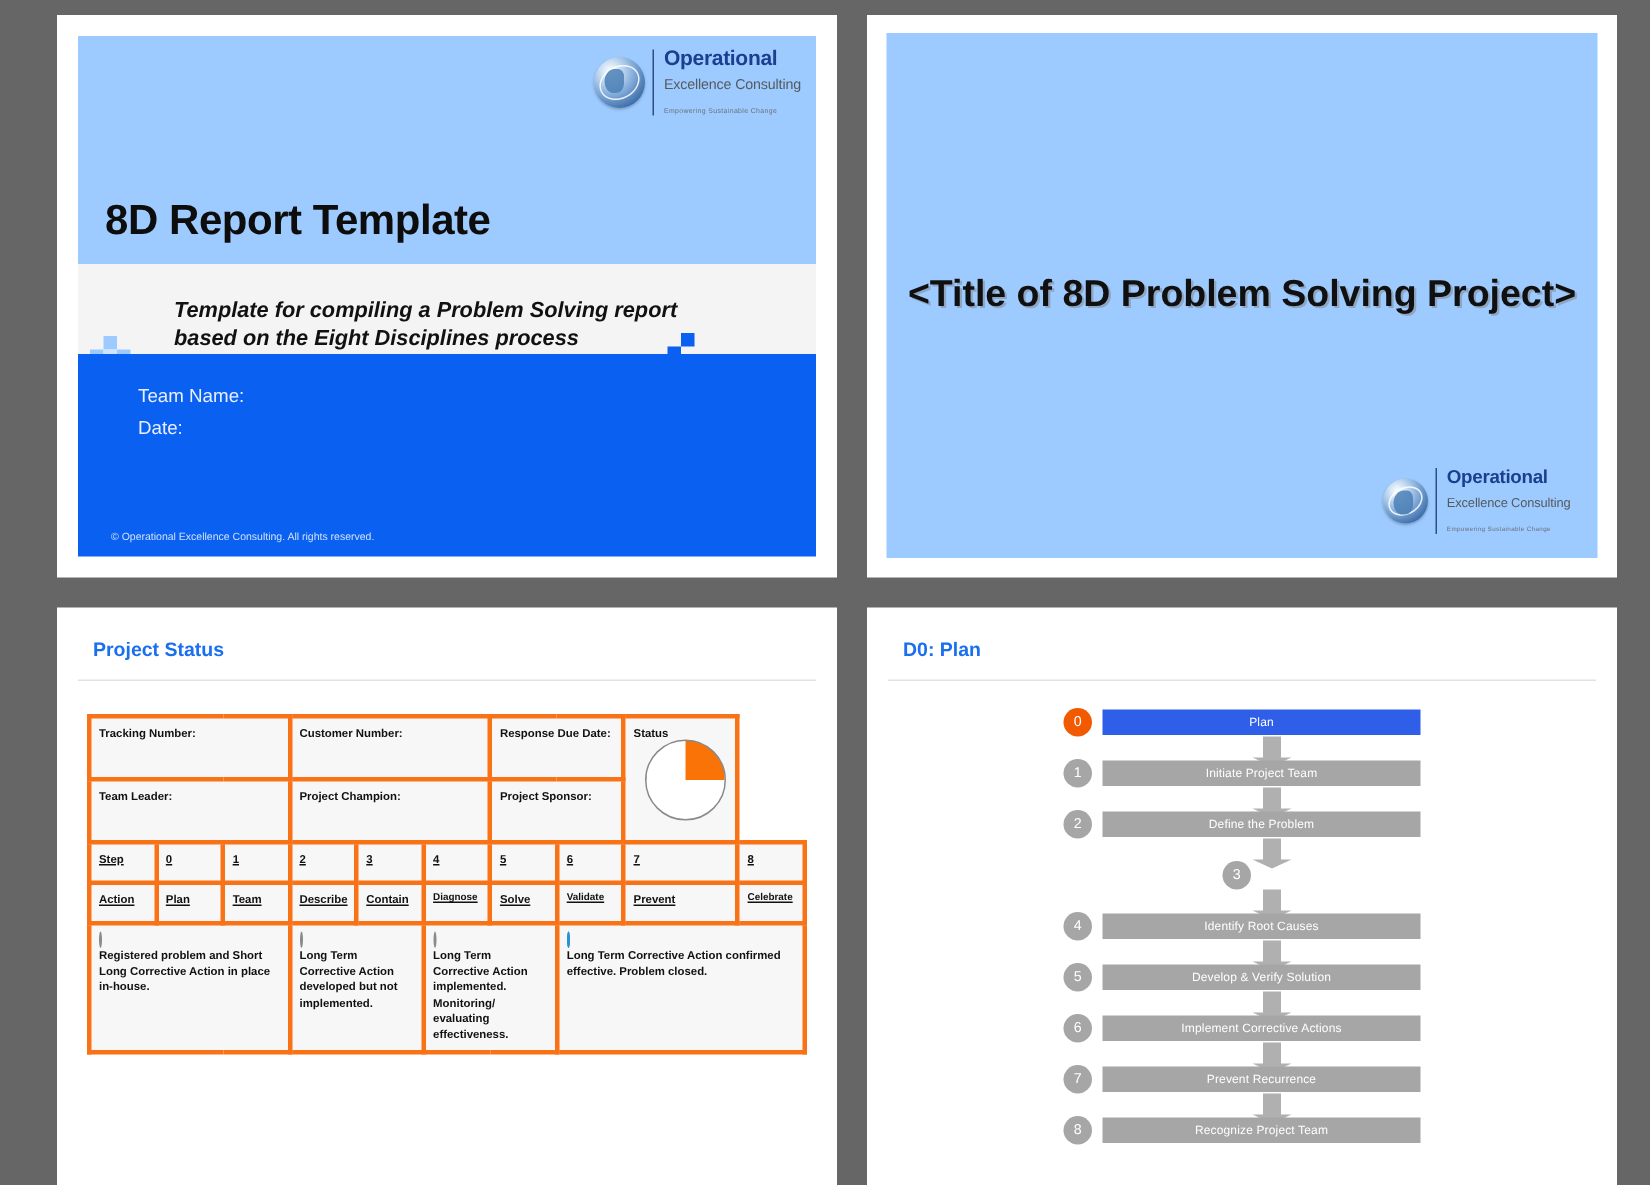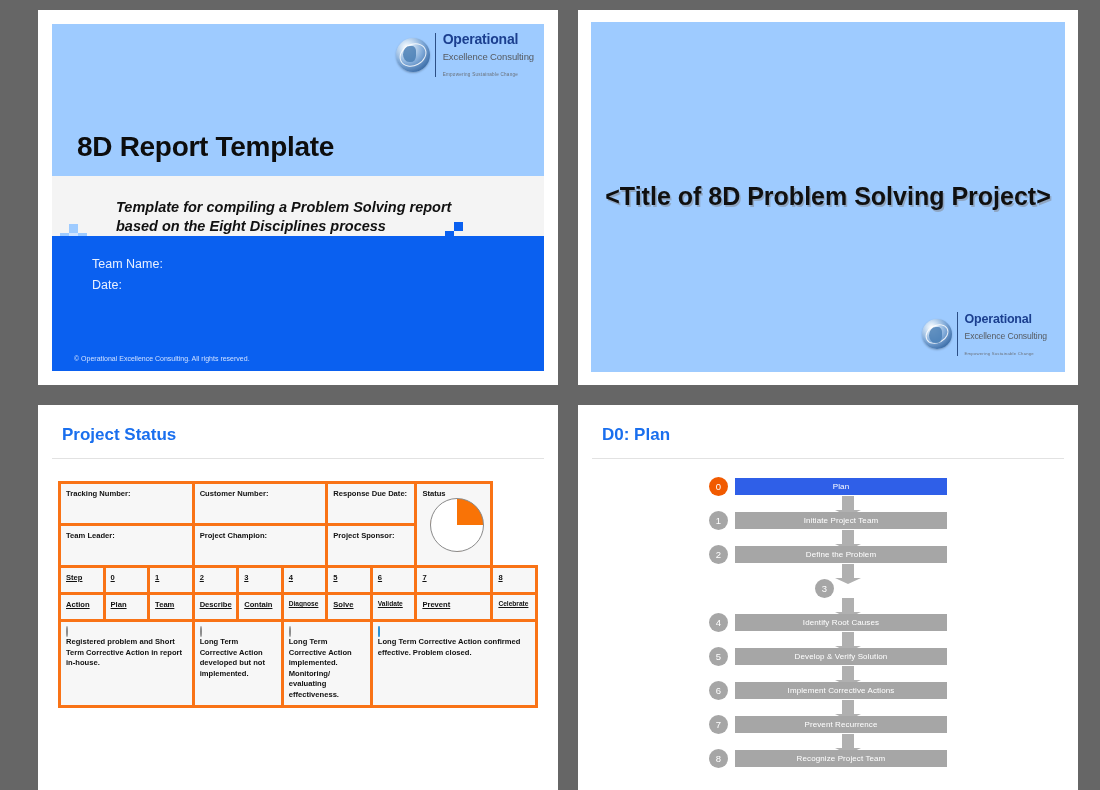--- a/index.html
+++ b/index.html
@@ -31,21 +31,21 @@
   .s1-hero {
     background: #9ecbff;
     flex: 0 0 152px;
     position: relative;
   }
   .s1-logo {
     position: absolute; right: 10px; top: 7px;
     display: flex; align-items: center; gap: 4px;
   }
   .s1-title {
-    position: absolute; left: 25px; bottom: 13px;
+    position: absolute; left: 18px; bottom: 13px;
     font-size: 28px; font-weight: bold; color: #0d0d0d;
     letter-spacing: -0.3px;
   }
   .s1-sub {
     flex: 0 0 60px;
     background: #f4f4f4;
     position: relative;
     display: flex; align-items: flex-end;
   }
   .s1-sub-text {
@@ -109,21 +109,21 @@
   .logo-l3 { font-size: 4.6px; color: #6a7079; letter-spacing: .25px; margin-top: 1.5px; }
   .logo-sm .logo-globe { width: 30px; height: 30px; }
   .logo-sm .logo-l1 { font-size: 12.5px; }
   .logo-sm .logo-l2 { font-size: 8.6px; }
   .logo-sm .logo-l3 { font-size: 4.2px; }
 
   
   .s3, .s4 { padding: 0; }
   .ct-head {
     padding: 20px 0 0 24px;
-    font-size: 17px; font-weight: bold; color: #1a6fee;
+    font-size: 13px; font-weight: bold; color: #1a6fee;
   }
   .ct-rule { margin: 13px 14px 0 14px; height: 1px; background: #e2e2e2; }
 
   
   .tbl-wrap { padding: 22px 20px 0 20px; }
   table.status { border-collapse: collapse; width: 100%; table-layout: fixed; }
   table.status td {
     border: 3px solid #f97316;
     background: #f7f7f7;
     font-size: 7.6px; font-weight: bold; color: #111;
@@ -298,21 +298,21 @@
           <td class="actioncell">Contain</td>
           <td class="actioncell sm">Diagnose</td>
           <td class="actioncell">Solve</td>
           <td class="actioncell sm">Validate</td>
           <td class="actioncell">Prevent</td>
           <td class="actioncell sm">Celebrate</td>
         </tr>
         <tr>
           <td class="legend" colspan="3">
             <span class="pie p25 legend-pie" style="width:36px;height:36px;"></span>
-            <span class="legend-txt">Registered problem and Short Term Corrective Action in report in-house.</span>
+            <span class="legend-txt">Registered problem and Short Long Corrective Action in place in-house.</span>
           </td>
           <td class="legend" colspan="2">
             <span class="pie p50 legend-pie" style="width:36px;height:36px;"></span>
             <span class="legend-txt">Long Term Corrective Action developed but not implemented.</span>
           </td>
           <td class="legend" colspan="2">
             <span class="pie p75 legend-pie" style="width:36px;height:36px;"></span>
             <span class="legend-txt">Long Term Corrective Action implemented. Monitoring/ evaluating effectiveness.</span>
           </td>
           <td class="legend" colspan="3">

